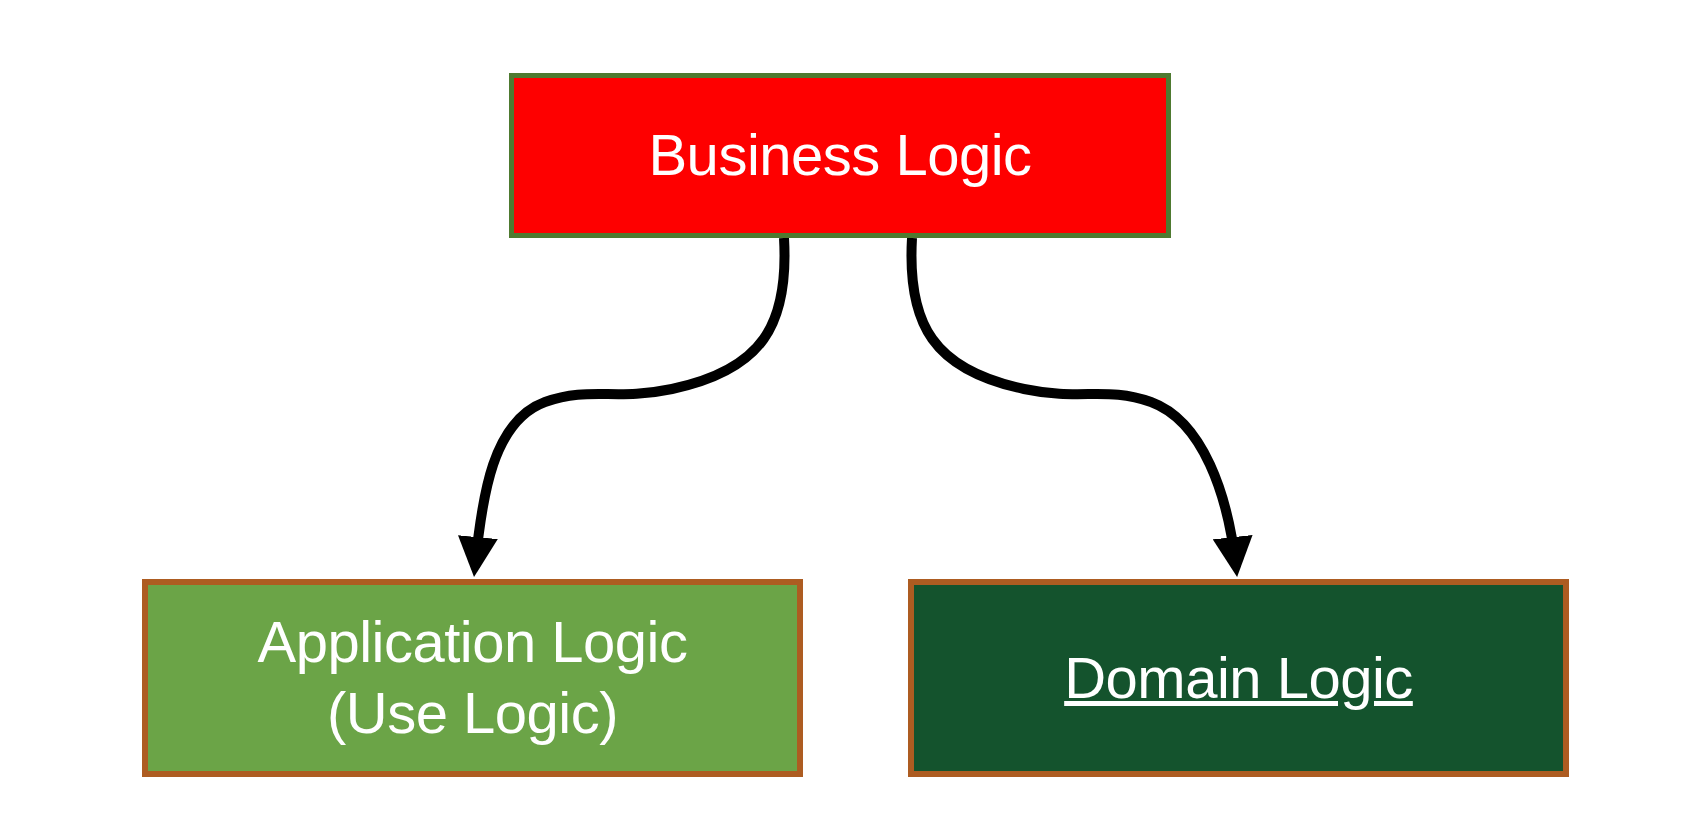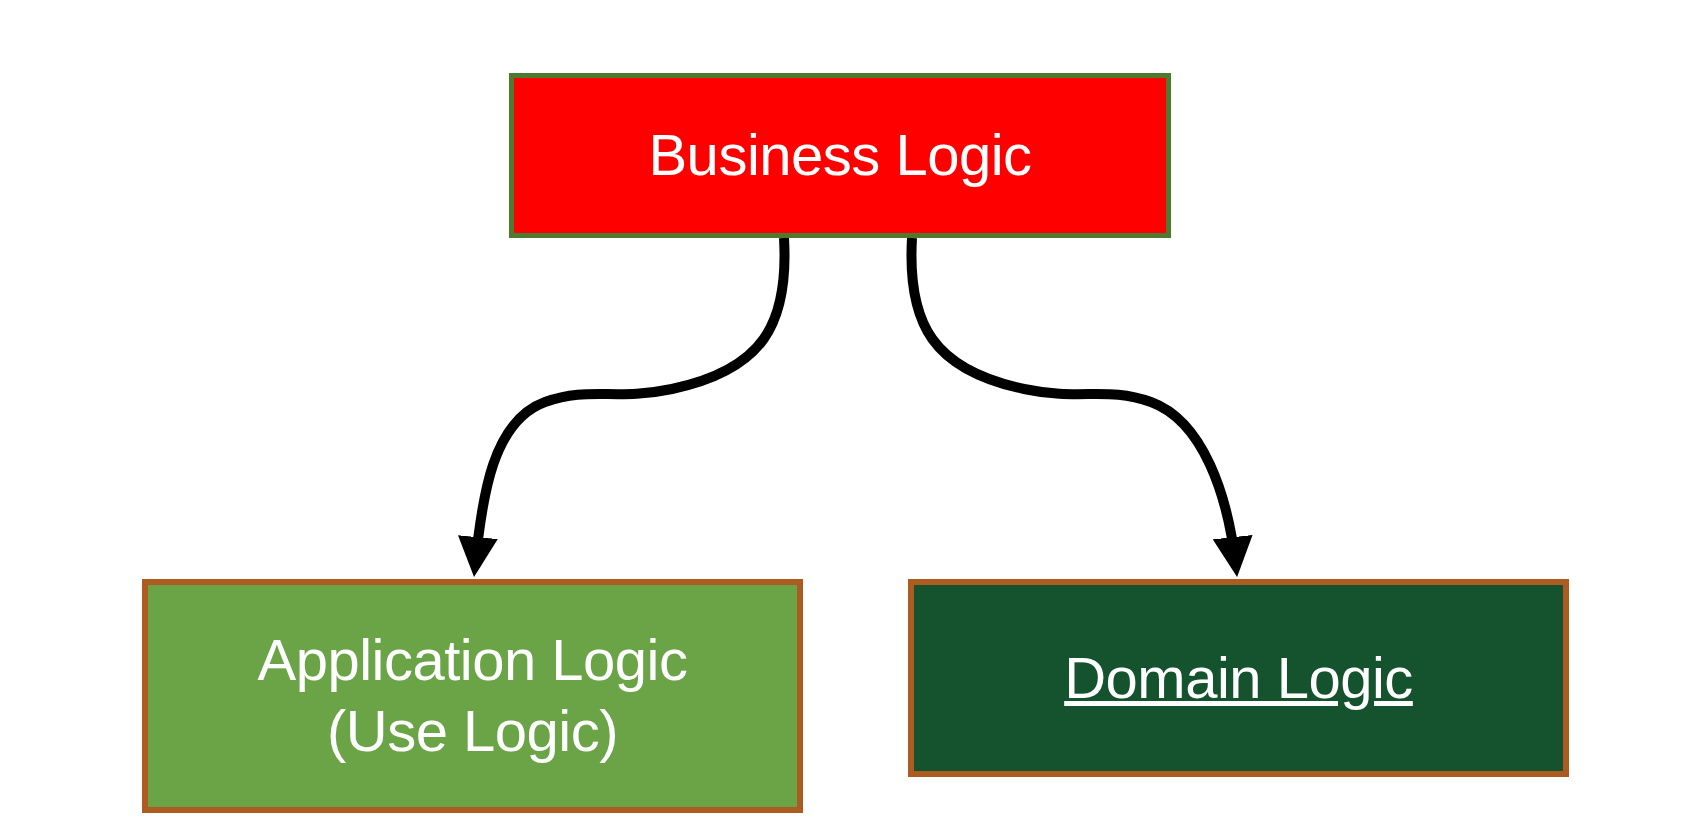--- a/index.html
+++ b/index.html
@@ -47,21 +47,21 @@
     left: 509px;
     top: 73px;
     width: 662px;
     height: 165px;
     border-width: 5px;
   }
   .node-application {
     left: 142px;
     top: 579px;
     width: 661px;
-    height: 234px;
+    height: 198px;
     border-width: 6px;
   }
   .node-domain {
     left: 908px;
     top: 579px;
     width: 661px;
     height: 198px;
     border-width: 6px;
   }
   .node-label-line {

